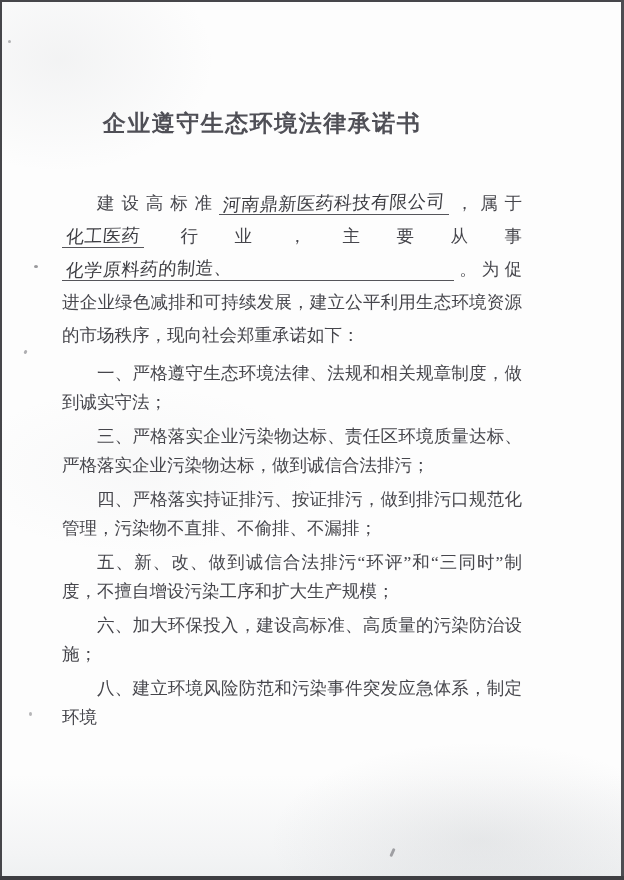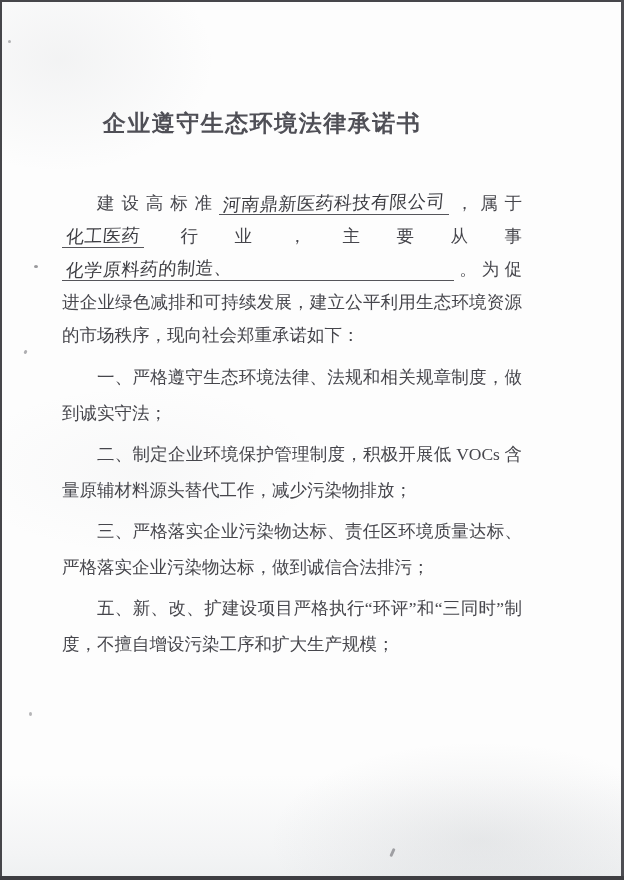--- a/index.html
+++ b/index.html
@@ -42,21 +42,21 @@
     font-family: "Liberation Sans", "DejaVu Sans", sans-serif;
     font-size: 23px;
     font-weight: 600;
     letter-spacing: 1.5px;
     color: #4f4f56;
     text-align: center;
     margin: 0 60px 48px 0;
   }
   .para {
     font-size: 17.5px;
-    line-height: 36px;
+    line-height: 29px;
     text-align: justify;
     text-indent: 2em;
     margin: 0 0 5px 0;
   }
   .para.intro { line-height: 33px; margin-bottom: 7px; }
 
   .blank {
     display: inline-block;
     border-bottom: 1.6px solid #55555a;
     text-indent: 0;
@@ -101,17 +101,19 @@
   <div class="speck s3"></div>
   <div class="speck s4"></div>
   <div class="speck s5"></div>
 
   <div class="paper">
     <h1 class="title">企业遵守生态环境法律承诺书</h1>
 
     <p class="para intro"><span>建设高标准</span><span class="blank company"><span class="hand">河南鼎新医药科技有限公司</span></span><span>，属于</span><span class="blank industry"><span class="hand">化工医药</span></span><span>行业，主要从事</span><span class="blank business"><span class="hand">化学原料药的制造、</span></span><span>。为促进企业绿色减排和可持续发展，建立公平利用生态环境资源的市场秩序，现向社会郑重承诺如下：</span></p>
 
     <p class="para">一、严格遵守生态环境法律、法规和相关规章制度，做到诚实守法；</p>
-    <p class="para">二、制定企业环境保护管理制度，积极开展低 VOCs 含量原辅材料源头替代工作，减少污染物排放；</p>
     <p class="para">三、严格落实企业污染物达标、责任区环境质量达标、严格落实企业污染物达标，做到诚信合法排污；</p>
-    <p class="para">五、新、改、扩建设项目严格执行“环评”和“三同时”制度，不擅自增设污染工序和扩大生产规模；</p>
+    <p class="para">四、严格落实持证排污、按证排污，做到排污口规范化管理，污染物不直排、不偷排、不漏排；</p>
+    <p class="para">五、新、改、做到诚信合法排污“环评”和“三同时”制度，不擅自增设污染工序和扩大生产规模；</p>
+    <p class="para">六、加大环保投入，建设高标准、高质量的污染防治设施；</p>
+    <p class="para">八、建立环境风险防范和污染事件突发应急体系，制定环境</p>
   </div>
 </div>
 
 </body></html>

